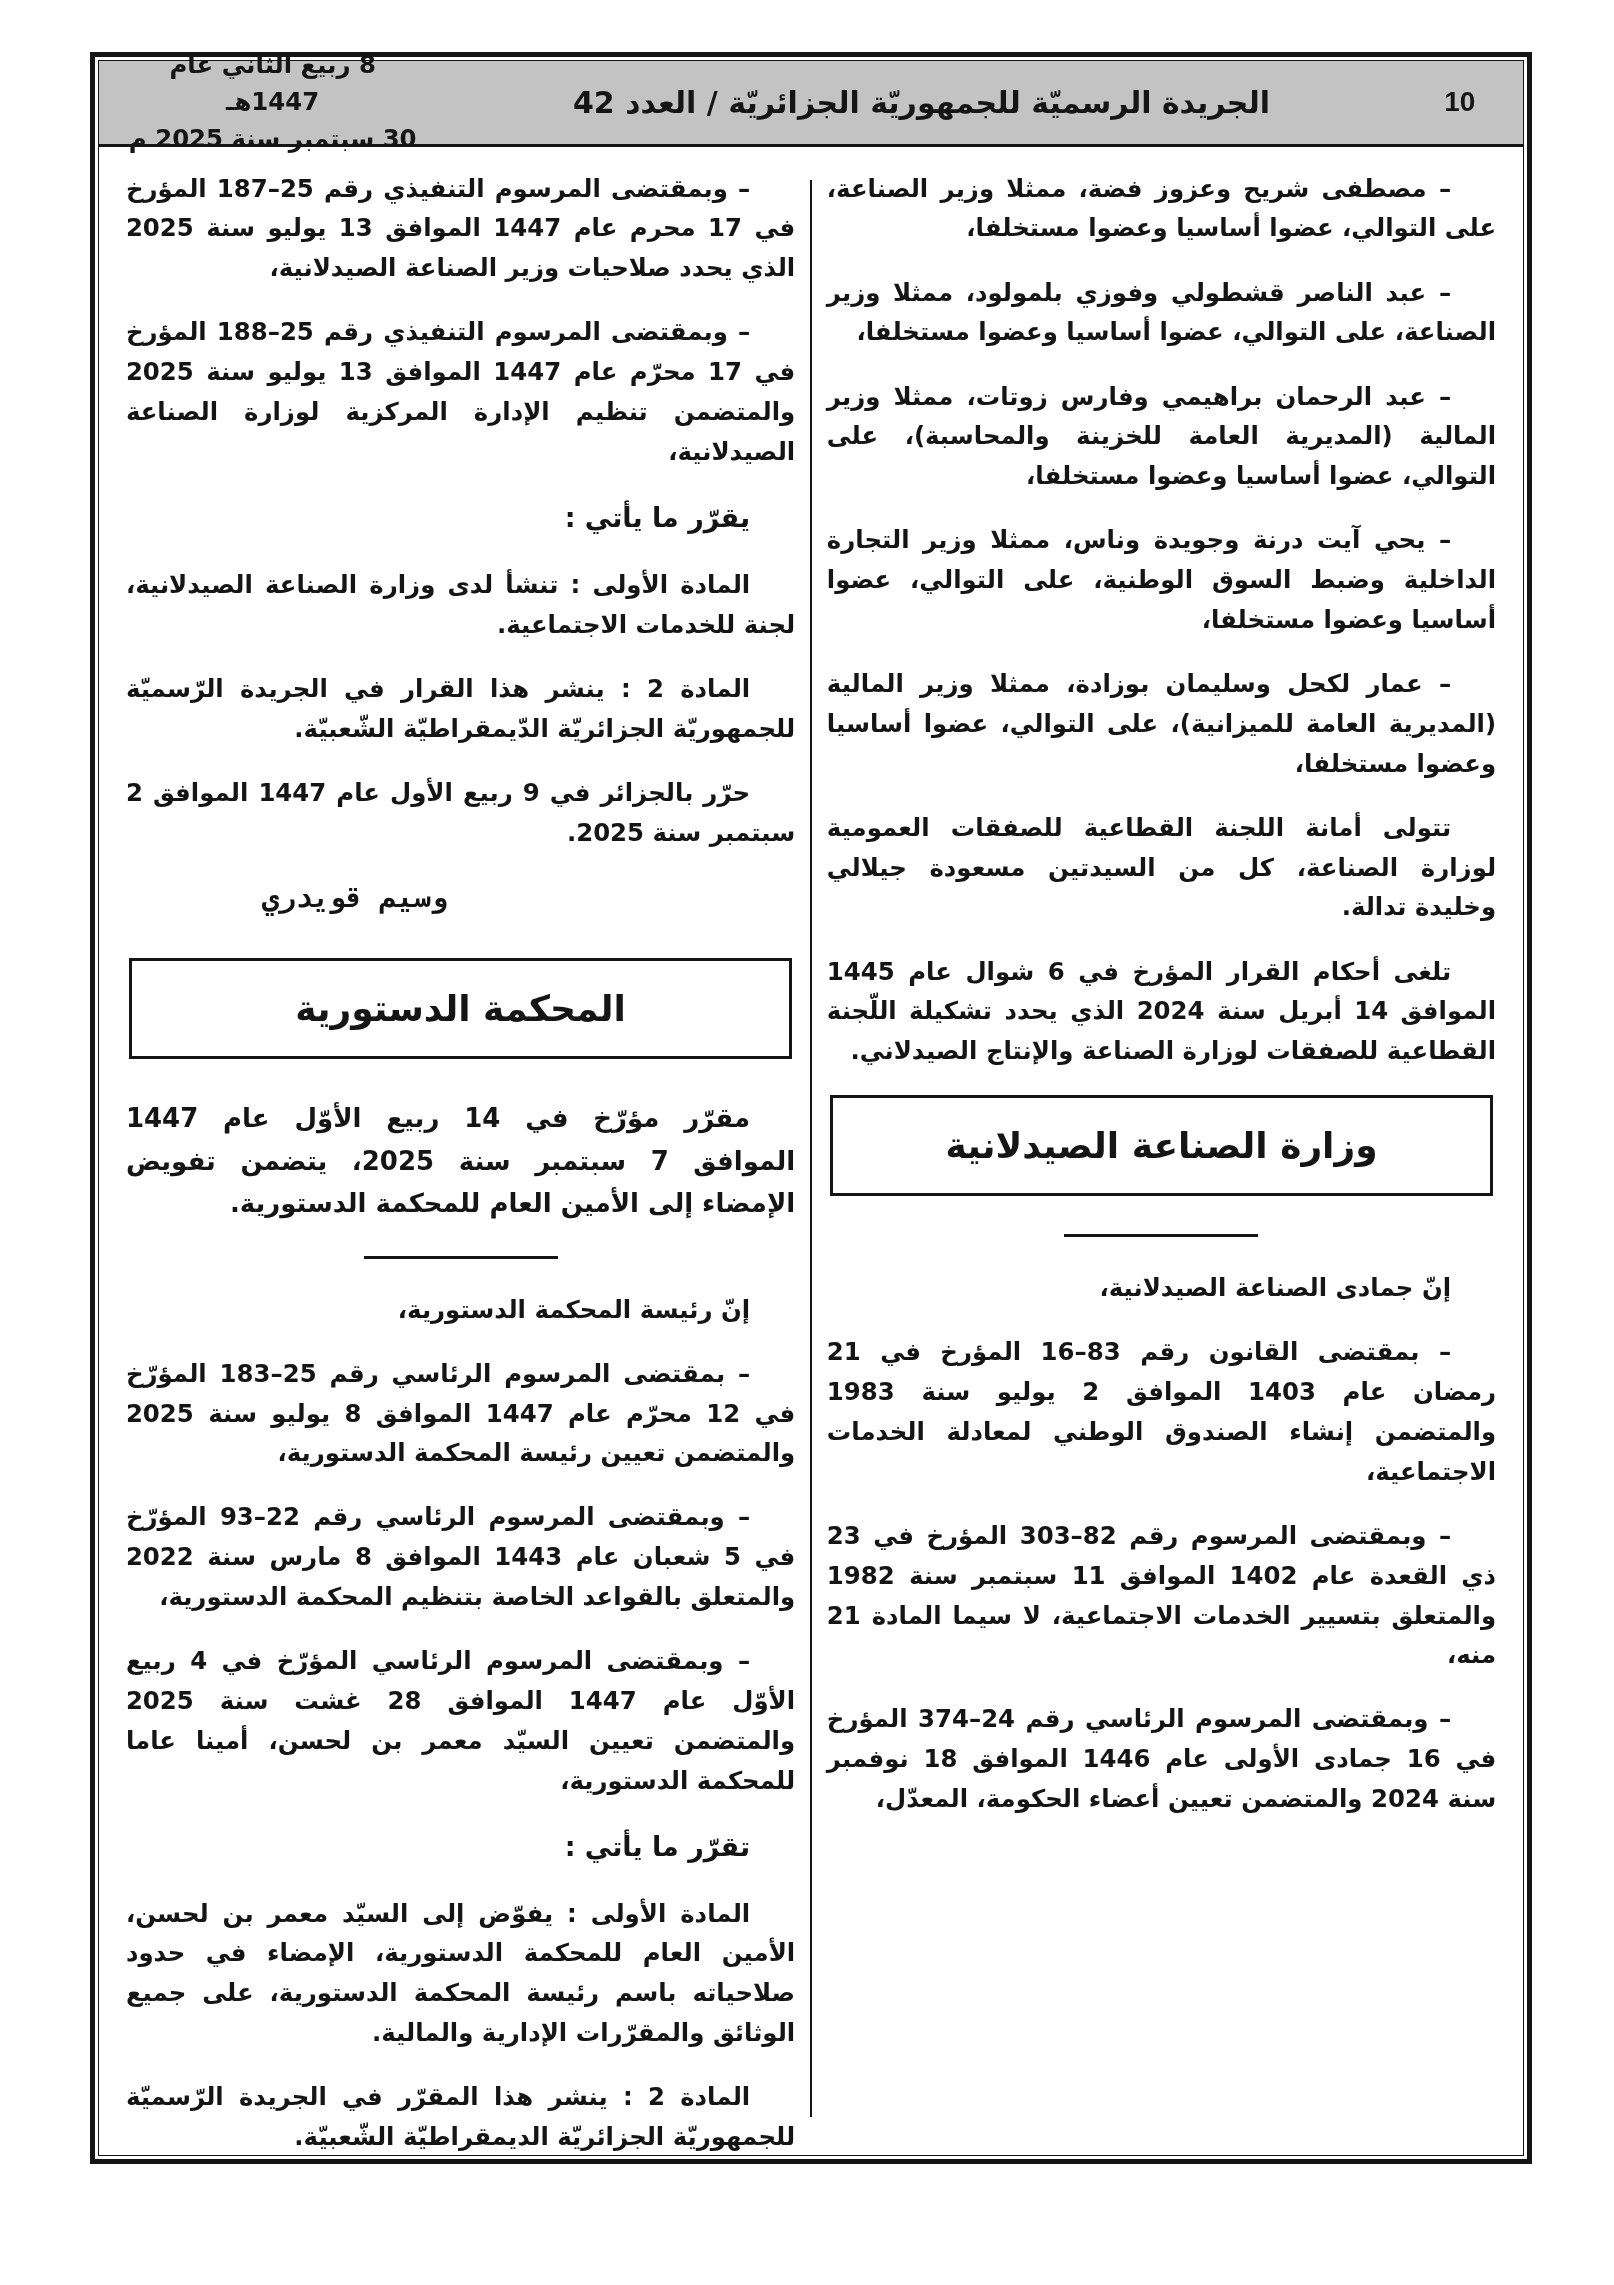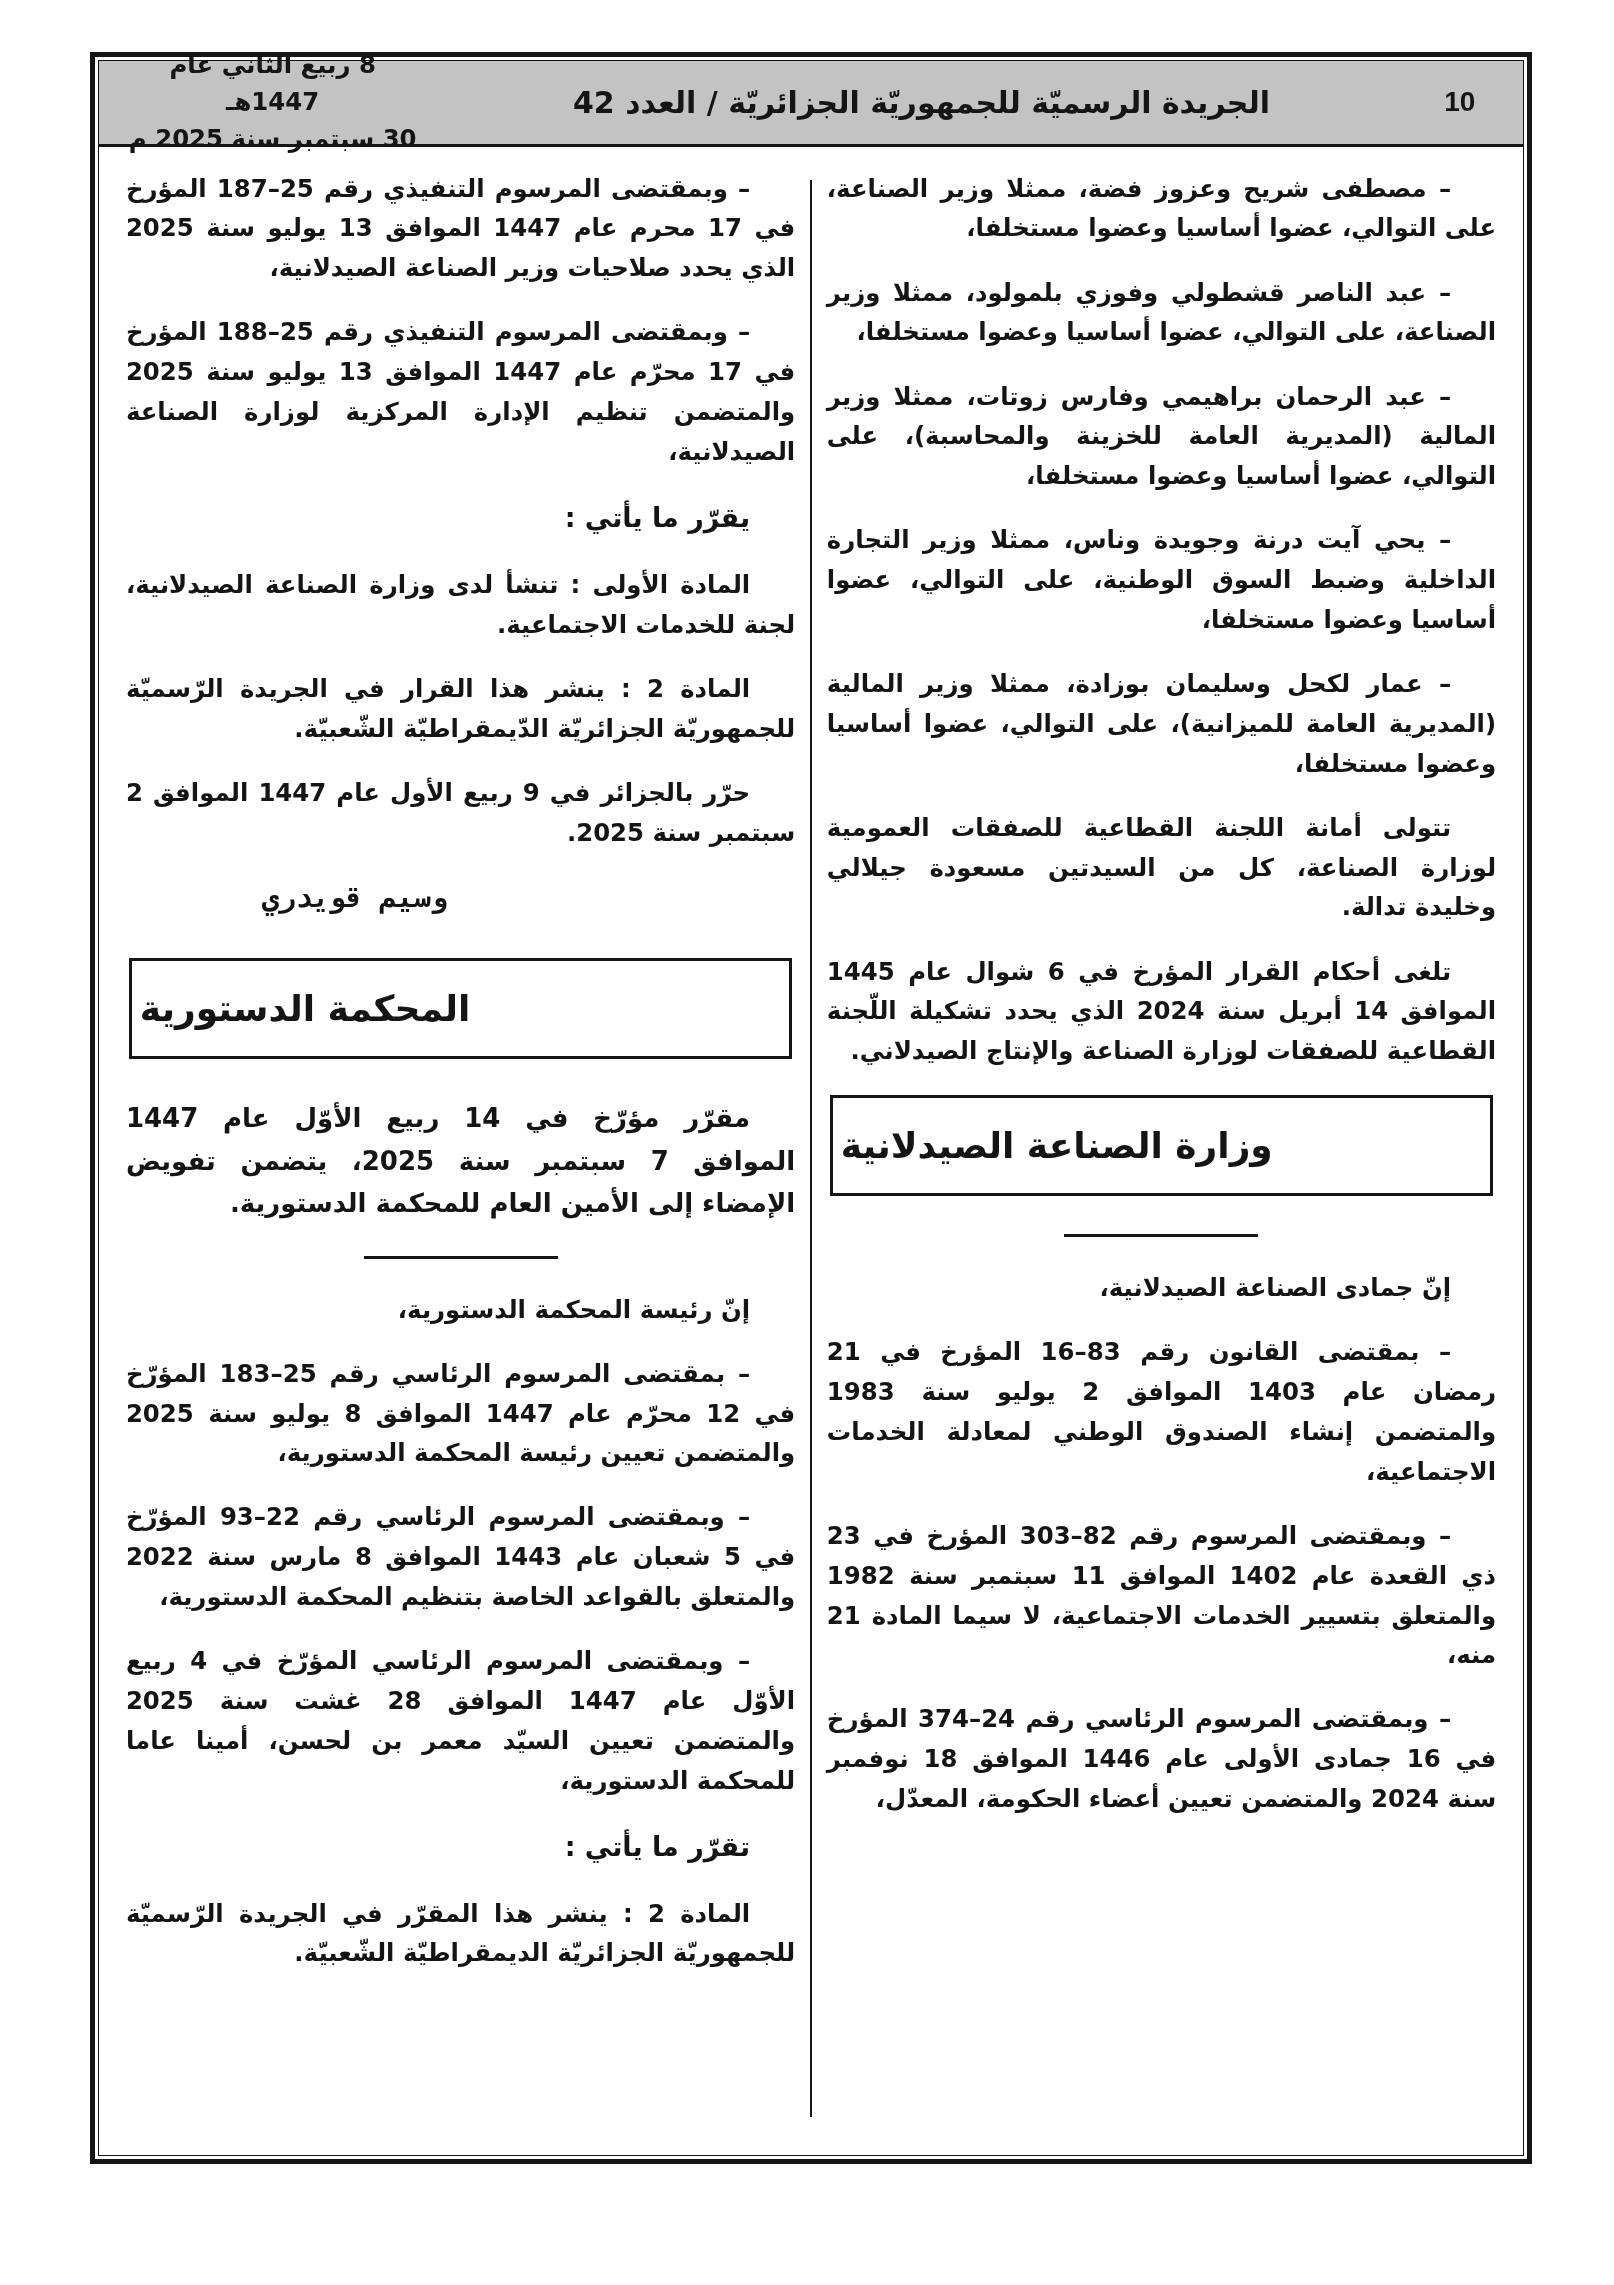--- a/index.html
+++ b/index.html
@@ -17,21 +17,21 @@
   .gtitle{flex:1;text-align:center;font-weight:bold;font-size:30px;}
   .dates{width:308px;text-align:center;font-weight:bold;font-size:24.4px;line-height:1.5;direction:rtl;}
   .content{flex:1;display:flex;direction:rtl;padding:22px 12.7px 0;overflow:hidden;}
   .col{flex:1;padding:0 14.5px;text-align:justify;font-size:24.4px;line-height:1.63;font-weight:bold;}
   .divider{flex:0 0 2.7px;background:#151515;margin:11px 0 38px;}
   .p{margin:0 0 24.4px;text-indent:45px;}
   .article{margin:0 0 24.4px;text-indent:45px;}
   .lead{margin:5.4px 0 27px;text-indent:45px;font-size:26px;}
   .decide{margin:3.6px 0 25px;text-indent:45px;font-size:27px;}
   .sign{margin:18px 0 36px;text-align:left;padding-left:136px;font-size:28px;text-indent:0;font-family:Liberation Mono, monospace;}
-  .secbox{border:3.6px solid #151515;margin:18px 3.6px 38px;padding:25px 7.2px;text-align:left;font-size:36px;line-height:1.25;font-weight:bold;}
+  .secbox{border:3.6px solid #151515;margin:18px 3.6px 38px;padding:25px 7.2px;text-align:center;font-size:36px;line-height:1.25;font-weight:bold;}
   .sep{width:194px;border-top:3.6px solid #151515;margin:31px auto;}
 </style>
 </head>
 <body>
 
 <div class="page">
   <div class="frame">
     <div class="frame-inner">
 
       <div class="header-bar">
@@ -69,20 +69,21 @@
             <p class="p">حرّر بالجزائر في 9 ربيع الأول عام 1447 الموافق 2 سبتمبر سنة 2025.</p>
             <p class="sign">وسيم قويدري</p>
             <div class="secbox">المحكمة الدستورية</div>
             <p class="lead">مقرّر مؤرّخ في 14 ربيع الأوّل عام 1447 الموافق 7 سبتمبر سنة 2025، يتضمن تفويض الإمضاء إلى الأمين العام للمحكمة الدستورية.</p>
             <div class="sep"></div>
             <p class="p">إنّ رئيسة المحكمة الدستورية،</p>
             <p class="p">– بمقتضى المرسوم الرئاسي رقم 25–183 المؤرّخ في 12 محرّم عام 1447 الموافق 8 يوليو سنة 2025 والمتضمن تعيين رئيسة المحكمة الدستورية،</p>
             <p class="p">– وبمقتضى المرسوم الرئاسي رقم 22–93 المؤرّخ في 5 شعبان عام 1443 الموافق 8 مارس سنة 2022 والمتعلق بالقواعد الخاصة بتنظيم المحكمة الدستورية،</p>
             <p class="p">– وبمقتضى المرسوم الرئاسي المؤرّخ في 4 ربيع الأوّل عام 1447 الموافق 28 غشت سنة 2025 والمتضمن تعيين السيّد معمر بن لحسن، أمينا عاما للمحكمة الدستورية،</p>
             <p class="decide">تقرّر ما يأتي :</p>
+            <p class="article"><b>المادة الأولى : </b>يفوّض إلى السيّد معمر بن لحسن، الأمين العام للمحكمة الدستورية، الإمضاء في حدود صلاحياته باسم رئيسة المحكمة الدستورية، على جميع الوثائق والمقرّرات الإدارية والمالية.</p>
             <p class="article"><b>المادة 2 : </b>ينشر هذا المقرّر في الجريدة الرّسميّة للجمهوريّة الجزائريّة الديمقراطيّة الشّعبيّة.</p>
           </div>
       </div>
 
     </div>
   </div>
 </div>
 
 
 </body></html>

